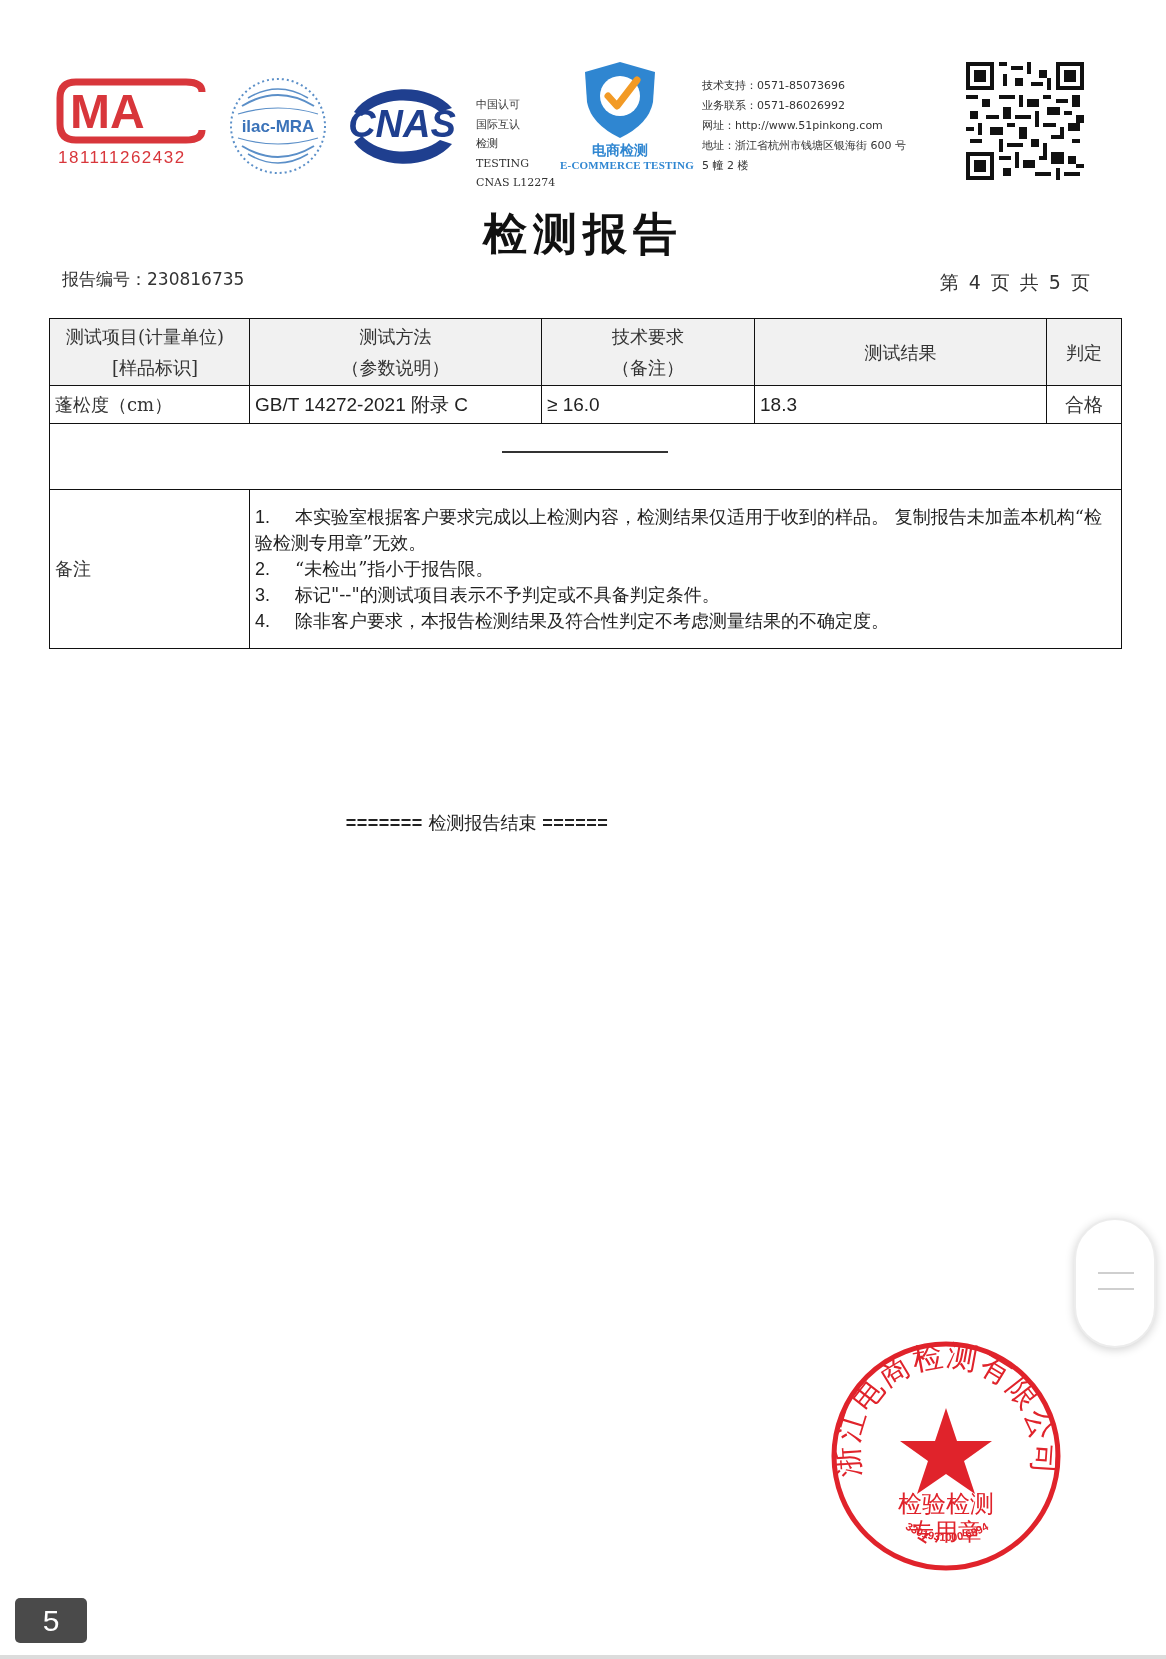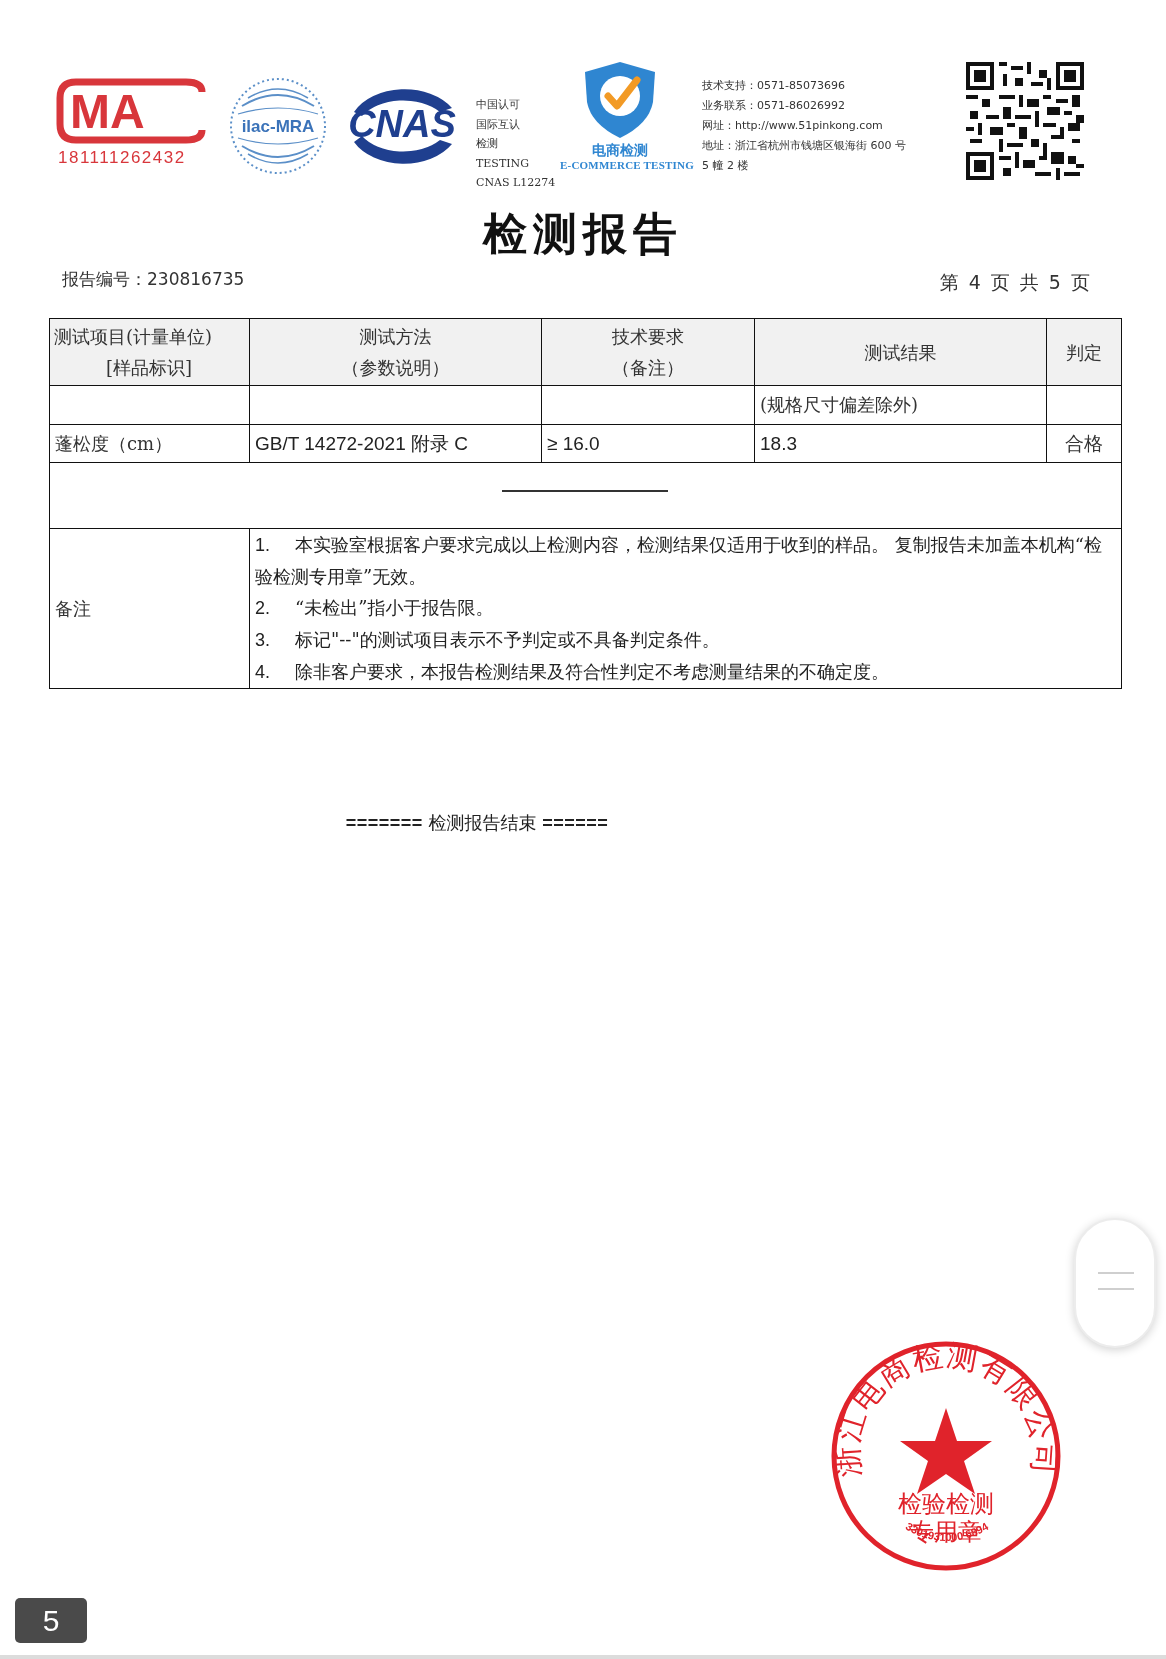--- a/index.html
+++ b/index.html
@@ -35,32 +35,32 @@
 
   
   table.report {
     position: absolute; left: 49px; top: 318px; width: 1072px;
     border-collapse: collapse; table-layout: fixed;
     font-family: "DejaVu Sans", sans-serif; font-size: 18px; color: #222;
   }
   table.report td { border: 1.6px solid #111; padding: 0 5px; vertical-align: middle; }
   .th-row td { background: #f1f1f1; height: 66px; text-align: center; vertical-align: top;
     font-family: "DejaVu Serif", serif; line-height: 31px; padding-top: 3px; color:#333; }
-  .th-row td.first { text-align: left; padding-left: 4px; }
+  .th-row td.first { text-align: left; padding-left: 16px; }
   .note-row td { height: 38px; font-family: "DejaVu Serif", serif; color:#333; }
   .sample-row td { height: 38px; font-family: "Liberation Sans", sans-serif; font-weight: bold; font-size: 18px; }
   .sample-row .check { font-weight: normal; margin-right: 16px; font-family:"DejaVu Sans", sans-serif; }
   .data-row td { height: 37px; font-family: "Liberation Sans", sans-serif; font-size: 19px; }
   .data-row td.cn { font-family: "DejaVu Serif", serif; font-size: 18px; color:#333; }
   .data-row td.verdict { text-align: center; font-family: "DejaVu Serif", serif; color:#333; }
   .blank-row td { height: 65px; position: relative; }
   .blank-line { position:absolute; left: 452px; top: 27px; width: 166px; border-top: 2px solid #333; }
   .remark-row td { height: 158px; }
   .remark-label { font-family: "DejaVu Serif", serif; color:#333; }
-  .remarks { font-family: "DejaVu Serif", serif; font-size: 18px; line-height: 31px; color:#222; padding: 4px 4px 2px 4px; }
+  .remarks { font-family: "DejaVu Serif", serif; font-size: 18px; line-height: 26px; color:#222; padding: 4px 4px 2px 4px; }
   .remarks .n { font-family: "Liberation Sans", sans-serif; display:inline-block; width: 40px; }
 
   .end-line { left: 0; width: 954px; top: 811px; text-align: center;
     font-family: "DejaVu Serif", serif; font-size: 18px; color:#222; }
   .end-line .eq { font-family:"Liberation Sans", sans-serif; font-weight: bold; letter-spacing: 0.5px; }
 
   
   .float-btn { left: 1074px; top: 1218px; width: 82px; height: 130px; border-radius: 41px;
     background: #fff; box-shadow: 0 2px 10px rgba(0,0,0,0.18); border: 2px solid #ececec; box-sizing: border-box; }
   .float-btn .bar { position:absolute; left: 22px; width: 36px; height: 2px; background: #cfcfcf; }
@@ -220,27 +220,20 @@
       <div>技术要求</div>
       <div>（备注）</div>
     </td>
     <td>
       <div>测试结果</div>
     </td>
     <td>
       <div>判定</div>
     </td>
   </tr>
-  <tr class="note-row">
-    <td></td>
-    <td></td>
-    <td></td>
-    <td>(规格尺寸偏差除外)</td>
-    <td></td>
-  </tr>
 
 
   <tr class="data-row">
     <td class="cn">蓬松度（cm）</td>
     <td>GB/T 14272-2021  附录 C</td>
     <td>≥ 16.0</td>
     <td>18.3</td>
     <td class="verdict">合格</td>
   </tr>
 

